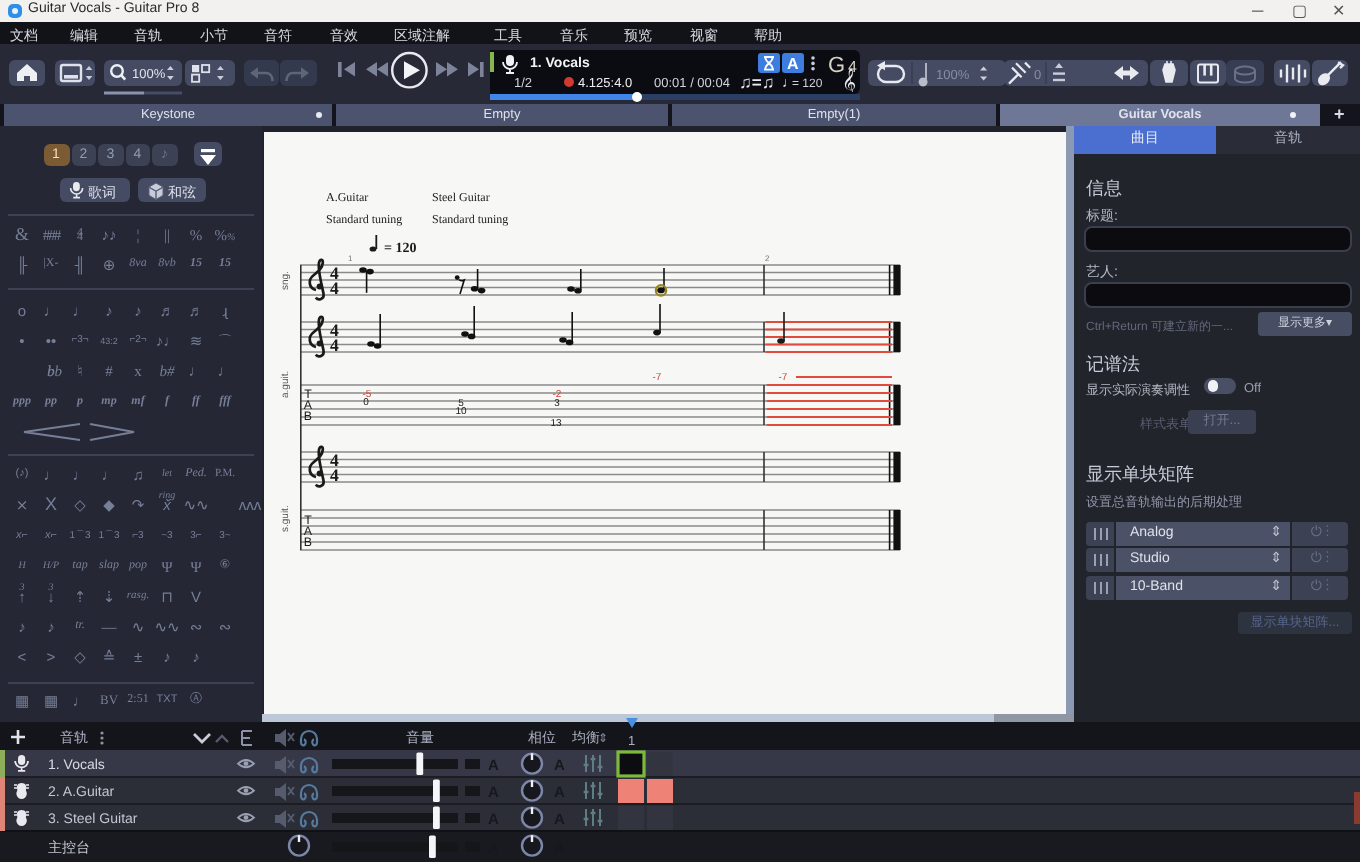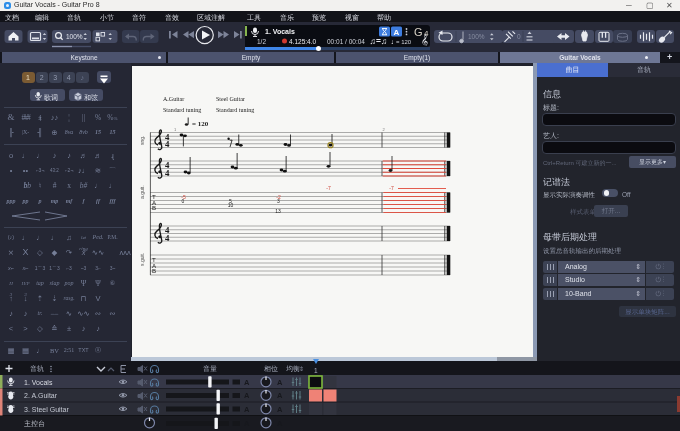--- a/index.html
+++ b/index.html
@@ -506,21 +506,21 @@
     <div class="rp-l" style="left:6px;top:95.5px;font-size:6px;color:#62687a;">Ctrl+Return 可建立新的一...</div>
     <div class="abs" style="left:92px;top:93px;width:47px;height:12px;background:#474d62;border-radius:2px;color:#ccd0dc;font-size:6px;text-align:center;line-height:12px;">显示更多▾</div>
     <div class="rp-h" style="left:6px;top:112.5px;">记谱法</div>
     <div class="rp-l" style="left:6px;top:127.5px;font-size:6.5px;">显示实际演奏调性</div>
     <div class="abs" style="left:65px;top:125.5px;width:16px;height:8.5px;background:#495066;border-radius:4.5px;">
         <div style="position:absolute;left:1.5px;top:1.5px;width:5.5px;height:5.5px;border-radius:50%;background:#f0f2f6;"></div>
       </div>
     <div class="rp-l" style="left:85px;top:127.5px;font-size:6.5px;color:#9aa0b0;">Off</div>
     <div class="rp-l" style="left:33px;top:144.5px;font-size:6.5px;color:#575d70;">样式表单</div>
     <div class="abs" style="left:57px;top:141.5px;width:34px;height:12.5px;background:#3a4051;border-radius:2px;color:#737a8e;font-size:6.5px;text-align:center;line-height:12.5px;">打开...</div>
-    <div class="rp-h" style="left:6px;top:168px;">母带后期处理</div>
+    <div class="rp-h" style="left:6px;top:168px;">显示单块矩阵</div>
     <div class="rp-l" style="left:6px;top:184px;font-size:6.5px;color:#9096a8;">设置总音轨输出的后期处理</div>
     <div class="fx" style="top:197.5px;">
         <span>Analog</span>
       </div>
     <div class="fx" style="top:211px;">
         <span>Studio</span>
       </div>
     <div class="fx" style="top:224.5px;">
         <span>10-Band</span>
       </div>

